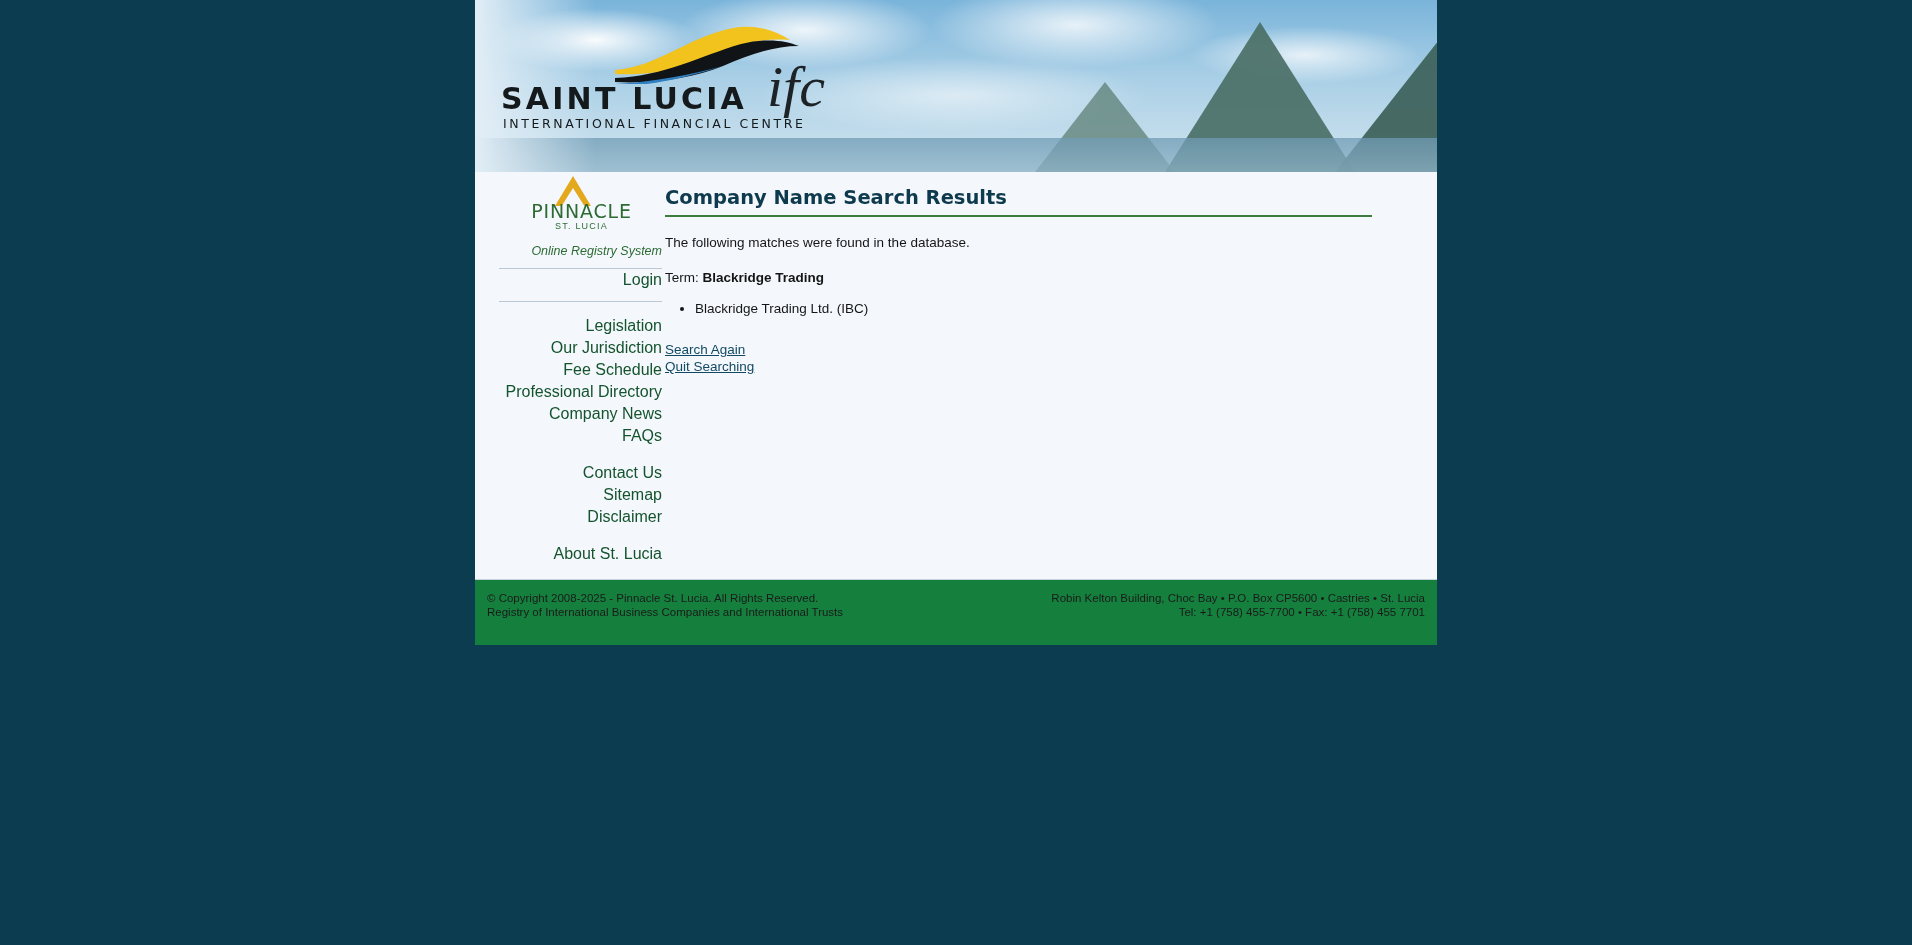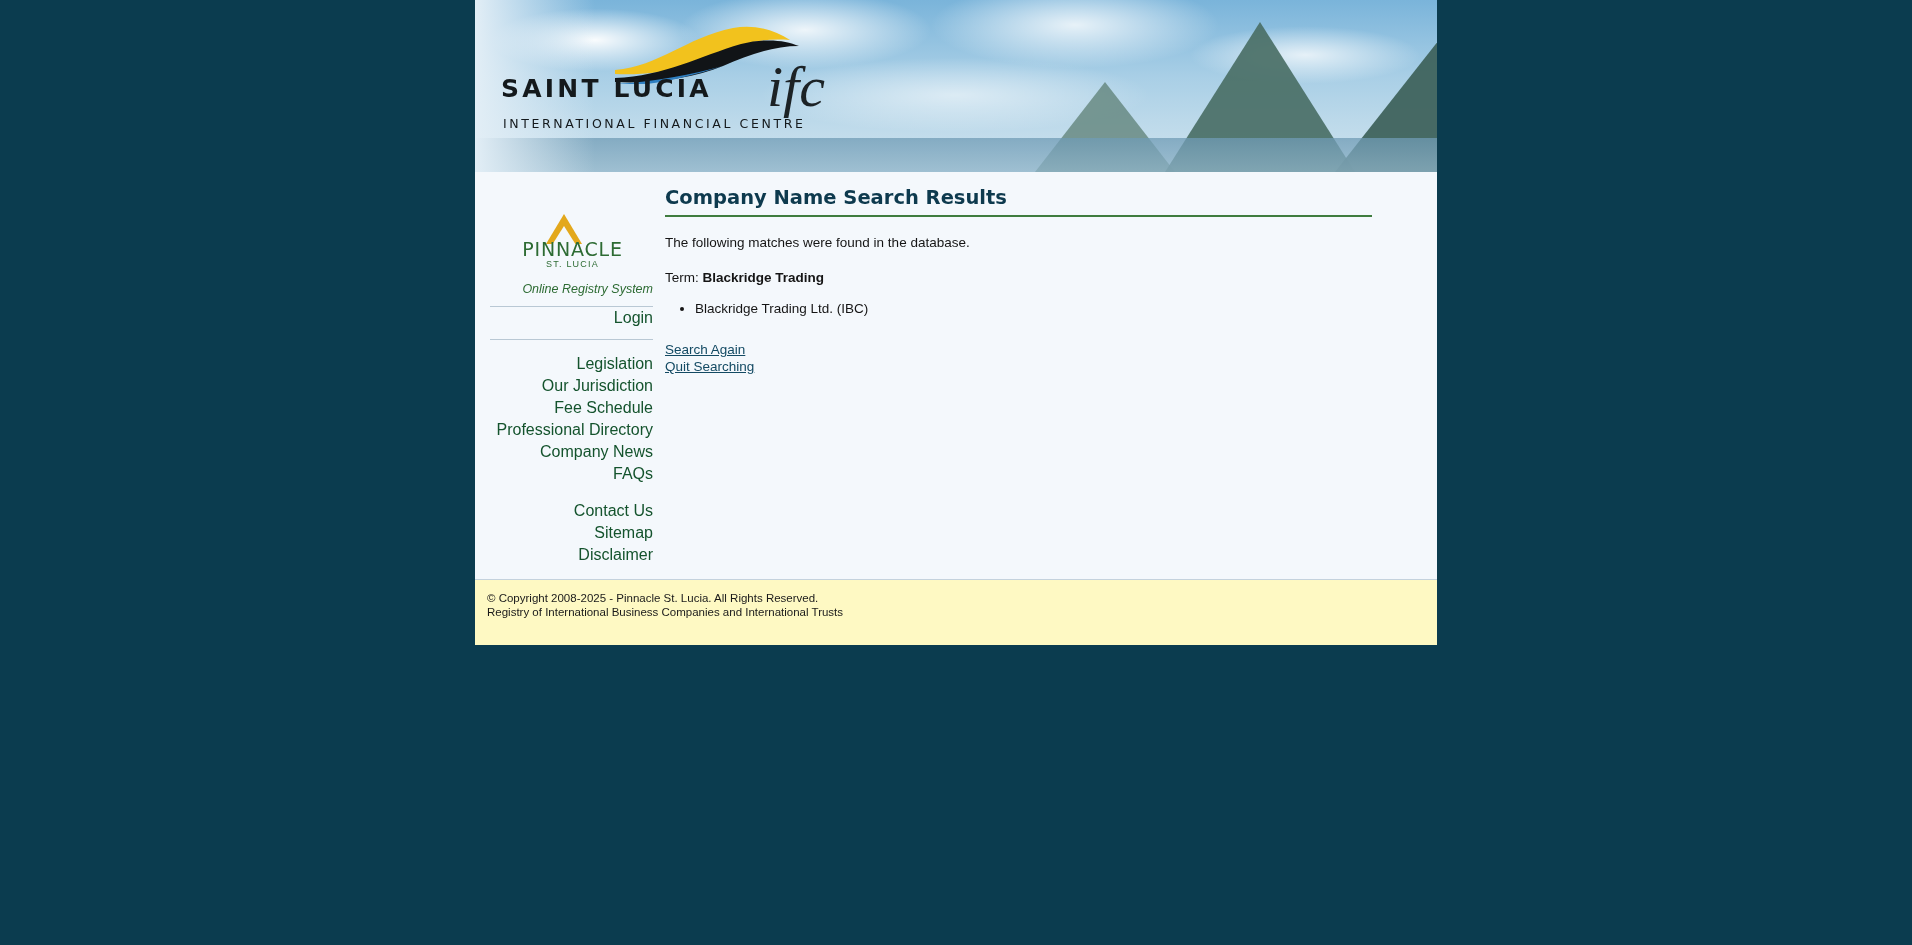--- a/index.html
+++ b/index.html
@@ -90,24 +90,24 @@
   .swoosh {
     position: absolute;
     left: 120px;
     top: 0px;
     width: 210px;
     height: 62px;
   }
   .lucia-name {
     position: absolute;
     left: 6px;
-    top: 54px;
+    top: 62px;
     font-family: "DejaVu Sans", sans-serif;
     font-weight: bold;
-    font-size: 25px;
+    font-size: 30px;
     letter-spacing: 3.2px;
     color: #14191c;
     line-height: 1;
     text-align: center;
   }
   .lucia-sub {
     position: absolute;
     left: 8px;
     top: 96px;
     font-family: "DejaVu Sans", sans-serif;
@@ -129,25 +129,24 @@
 
   
   .content {
     position: relative;
     width: 962px;
     height: 408px;
     background: #f4f8fc;
   }
   .sidebar {
     position: absolute;
-    left: 5px;
+    left: 14px;
     top: 0;
     width: 190px;
     text-align: right;
-    margin-top: 38px;
   }
   .pinnacle-logo {
     position: relative;
     height: 66px;
     margin-right: 40px;
   }
   .pinn-peak {
     position: absolute;
     right: 48px;
     top: 4px;
@@ -261,21 +260,21 @@
   }
 
   
   .footer {
     position: absolute;
     left: 0;
     bottom: 0;
     width: 962px;
     height: 65px;
     border-top: 1px solid #c4d2dd;
-    background: #fef9c3;
+    background: #15803d;
   }
   .footer-inner {
     position: relative;
     padding: 12px 12px 0 12px;
     height: 100%;
     box-sizing: border-box;
   }
   .footer-left {
     position: absolute;
     left: 12px;
@@ -371,16 +370,20 @@
       <a class="action-link">Quit Searching</a>
     </div>
   </div>
 
   <div class="footer">
     <div class="footer-inner">
       <div class="footer-left">
         <div>© Copyright 2008-2025 - Pinnacle St. Lucia. All Rights Reserved.</div>
         <div>Registry of International Business Companies and International Trusts</div>
       </div>
+      <div class="footer-right">
+        <div>Robin Kelton Building, Choc Bay • P.O. Box CP5600 • Castries • St. Lucia</div>
+        <div>Tel: +1 (758) 455-7700 • Fax: +1 (758) 455 7701</div>
+      </div>
     </div>
   </div>
 
 </div>
 
 </body></html>

